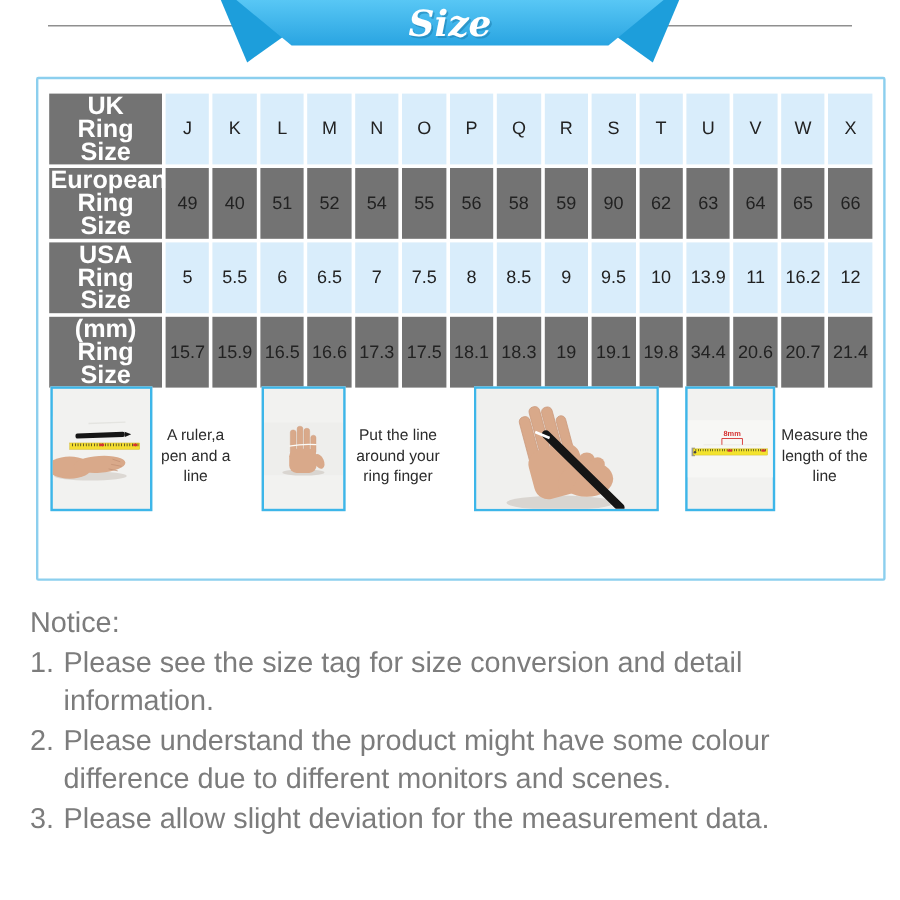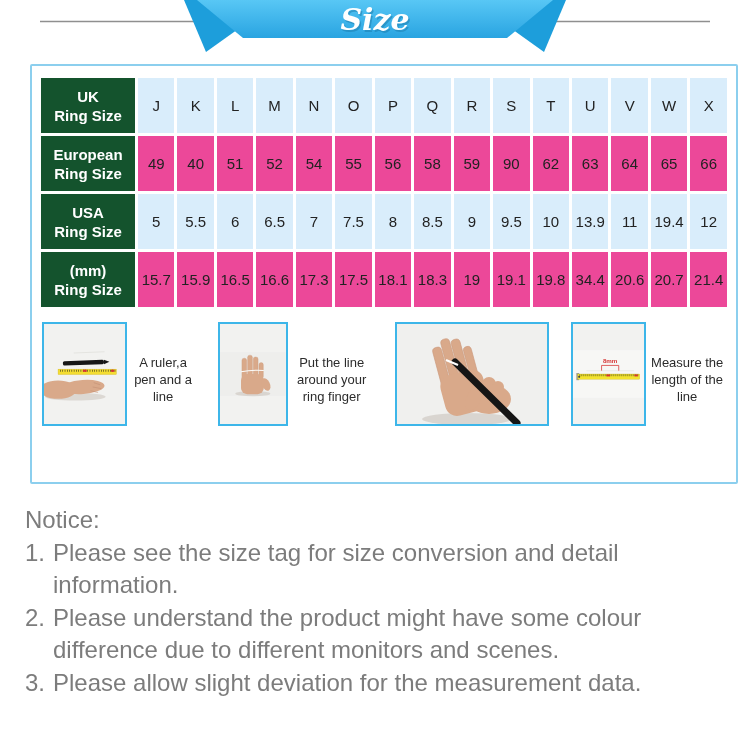--- a/index.html
+++ b/index.html
@@ -13,28 +13,28 @@
   .panel-box{
     position:absolute;left:30px;top:64px;width:708px;height:420px;
     border:2px solid #8ccfee;border-radius:2px;box-sizing:border-box;background:#ffffff;
   }
   
   table.size-table{
     position:absolute;left:6px;top:9px;width:692px;
     border-collapse:separate;border-spacing:3px;table-layout:fixed;
   }
   table.size-table th{
-    background:#14532d;color:#ffffff;font-size:15px;font-weight:bold;
+    background:#737373;color:#ffffff;font-size:21px;font-weight:bold;
     line-height:19px;height:53px;text-align:center;vertical-align:middle;
   }
   table.size-table td{
     background:#d9edfb;color:#222222;font-size:15px;text-align:center;
     vertical-align:middle;height:53px;padding:0;
   }
-  table.size-table tr.alt td{background:#ec4899;}
+  table.size-table tr.alt td{background:#737373;}
   
   .steps{
     position:absolute;left:10px;top:256px;width:686px;
     display:flex;justify-content:space-between;
   }
   .step{width:157px;display:flex;flex-direction:row;align-items:center;}
   .photo{
     width:150px;height:100px;border:2px solid #3db6e9;background:#f2f2f0;
     display:block;
   }
@@ -148,21 +148,21 @@
           <td>6.5</td>
           <td>7</td>
           <td>7.5</td>
           <td>8</td>
           <td>8.5</td>
           <td>9</td>
           <td>9.5</td>
           <td>10</td>
           <td>13.9</td>
           <td>11</td>
-          <td>19.4</td>
+          <td>16.2</td>
           <td>12</td>
         </tr>
       <tr class="alt">
         <th>
           <span>(mm)</span><br>
           <span>Ring Size</span>
         </th>
       <td>15.7</td>
           <td>15.9</td>
           <td>16.5</td>

